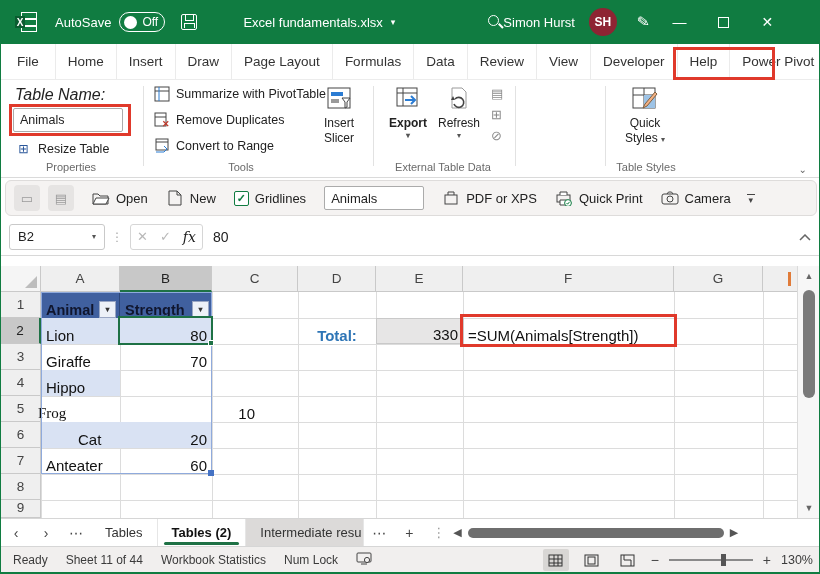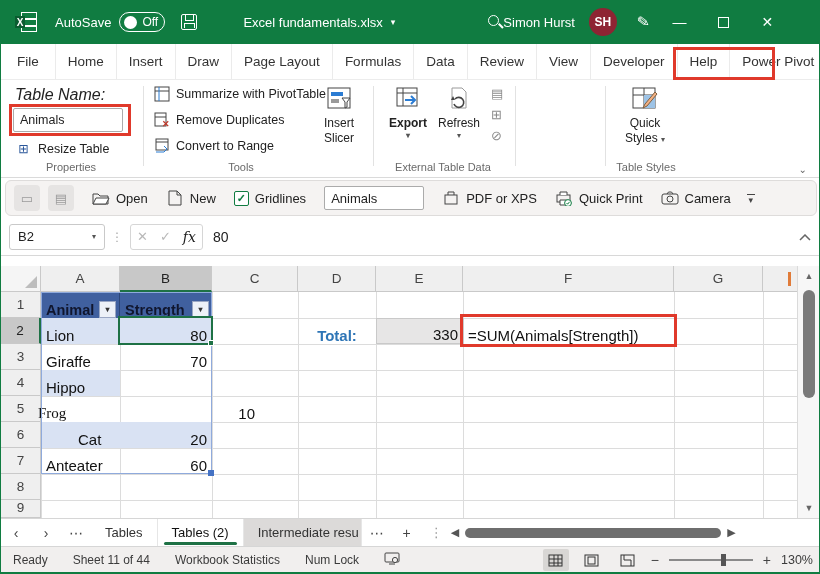--- a/index.html
+++ b/index.html
@@ -108,31 +108,31 @@
 
   
   .vscroll{left:796px;top:266px;width:22px;height:252px;background:#F7F7F7;border-left:1px solid #DADADA;}
   .varrow{position:absolute;left:0;width:22px;height:16px;display:flex;align-items:center;justify-content:center;color:#666;font-size:9px;}
   .vthumb{position:absolute;left:5px;width:12px;border-radius:6px;background:#7A7A7A;}
 
   
   .sheetbar{left:0;top:518px;width:820px;height:28px;background:#fff;border-top:1px solid #D6D6D6;display:flex;align-items:stretch;font-size:13px;color:#333;}
   .snav{display:flex;align-items:center;justify-content:center;width:30px;font-size:14px;color:#444;}
   .stab{display:flex;align-items:center;padding:0 14px;border-right:1px solid #E6E6E6;white-space:nowrap;}
-  .stab.active{font-weight:normal;color:#111;position:relative;border-right:1px solid #E6E6E6;}
+  .stab.active{font-weight:bold;color:#111;position:relative;border-right:1px solid #E6E6E6;}
   .stab.active:after{content:"";position:absolute;left:6px;right:6px;bottom:1px;height:3px;background:#1E7145;border-radius:2px;}
   .stab.shaded{background:#DCDAD9;max-width:118px;overflow:hidden;}
   .splitter{display:flex;align-items:center;color:#999;margin:0 8px;}
   .hscroll{display:flex;align-items:center;flex:1;gap:6px;padding-right:4px;}
   .hthumb{height:10px;border-radius:5px;background:#6E6E6E;flex:1;max-width:256px;}
   .harrow{color:#555;font-size:11px;}
 
   
   .statusbar{left:0;top:546px;width:820px;height:26px;background:#F1EFEE;border-top:1px solid #D6D6D6;
-             display:flex;align-items:center;font-size:12px;color:#3b3b3b;gap:7px;}
+             display:flex;align-items:center;font-size:12px;color:#3b3b3b;}
   .sitem{margin-left:18px;white-space:nowrap;}
   .sright{position:absolute;right:8px;top:0;height:26px;display:flex;align-items:center;gap:10px;}
   .viewbtn{width:26px;height:22px;display:flex;align-items:center;justify-content:center;color:#444;font-size:13px;border-radius:2px;}
   .viewbtn.active{background:#D8D6D4;}
   .zoomline{width:84px;height:2px;background:#8a8a8a;position:relative;}
   .zoomthumb{position:absolute;top:-5px;left:52px;width:5px;height:12px;background:#555;}
   .zoomsign{font-size:14px;color:#444;}
 </style>
 </head>
 <body>

